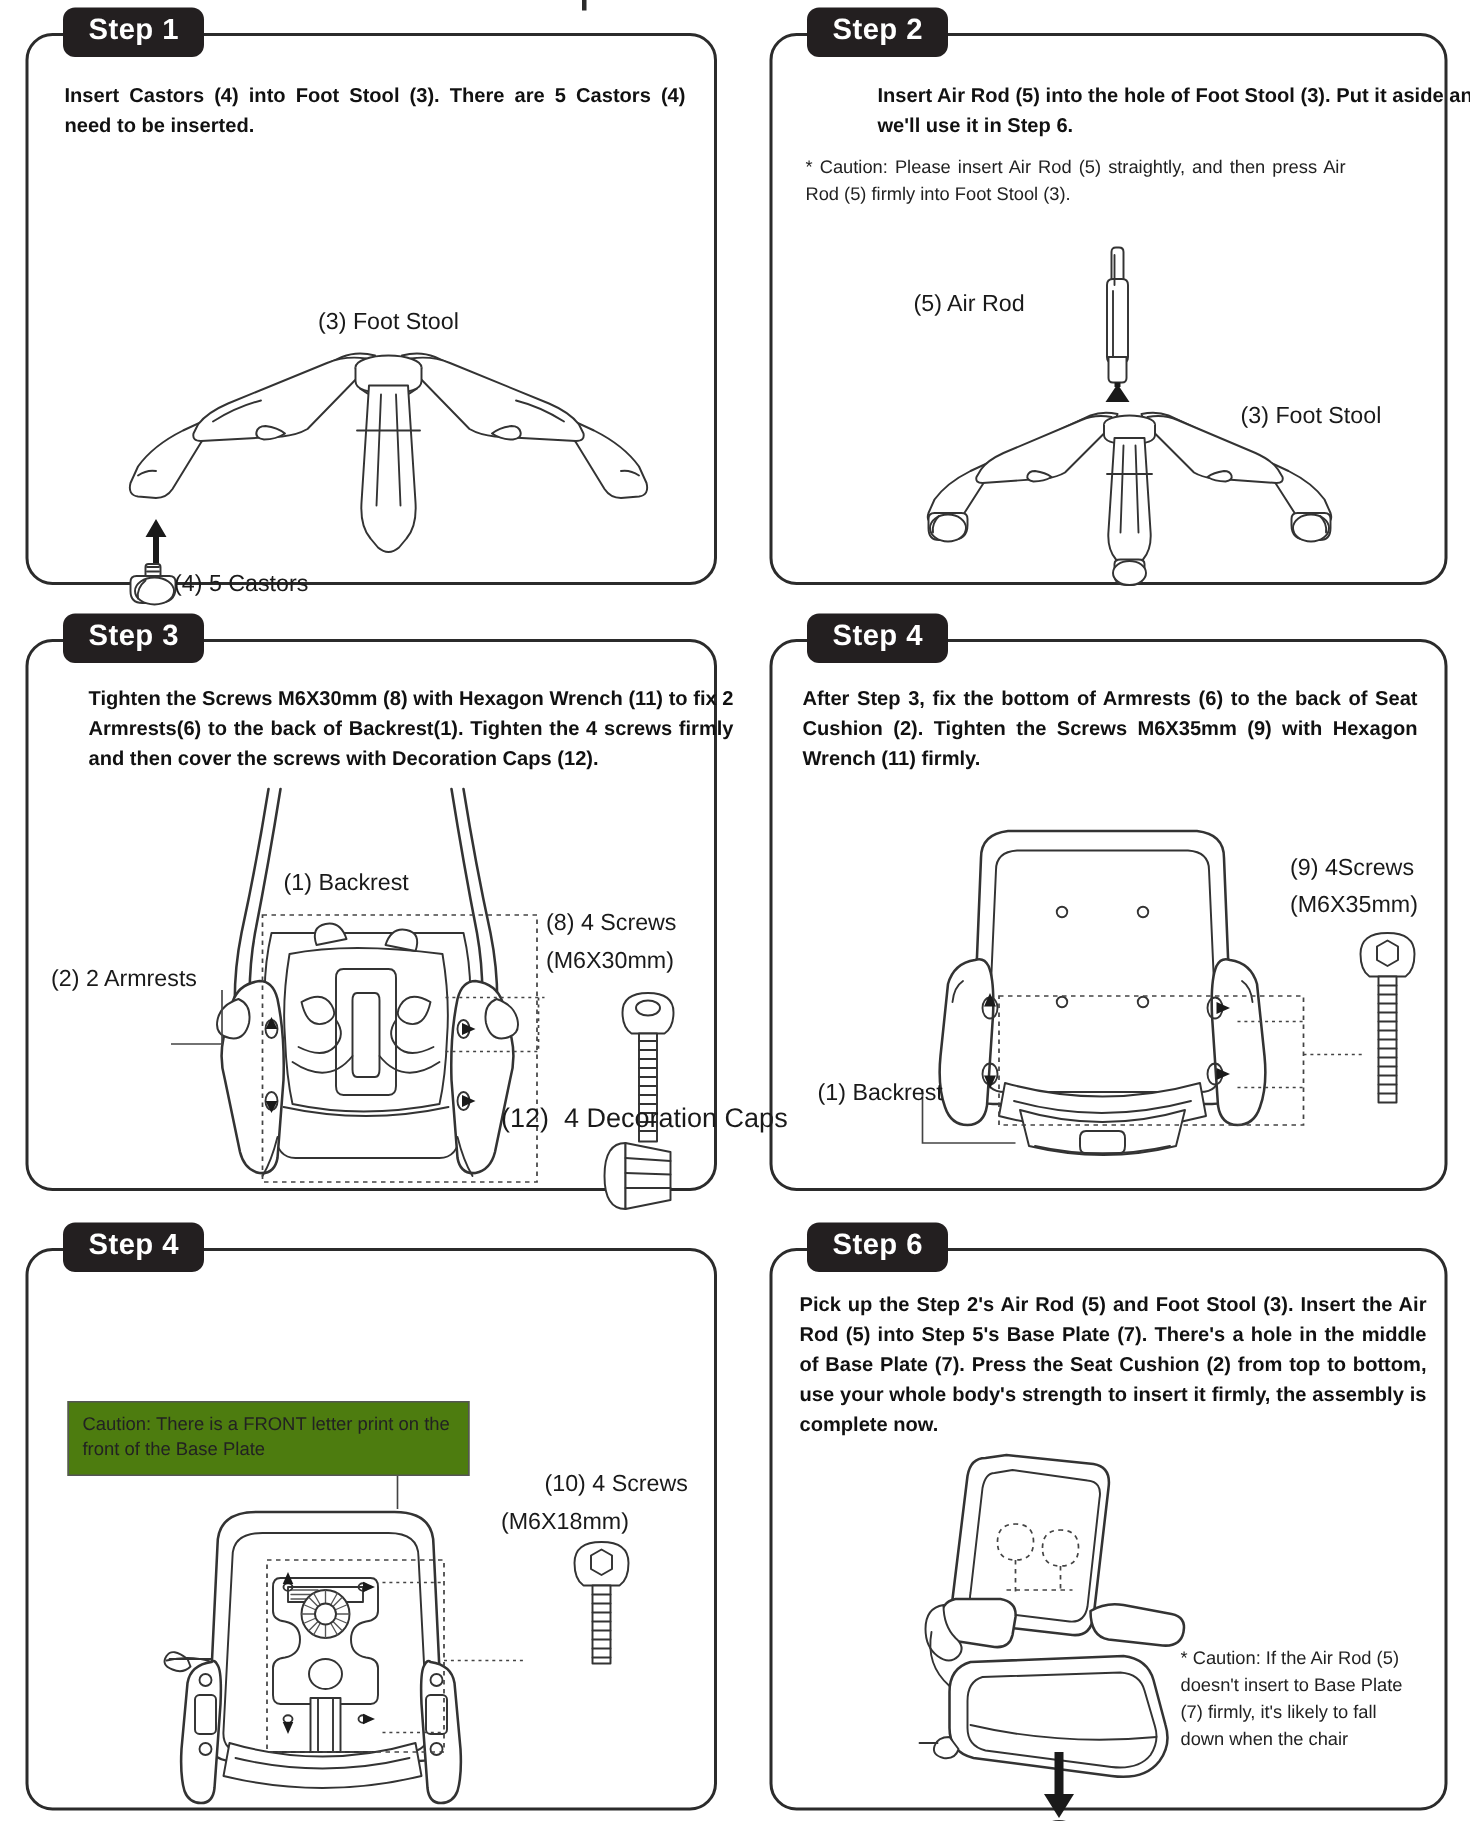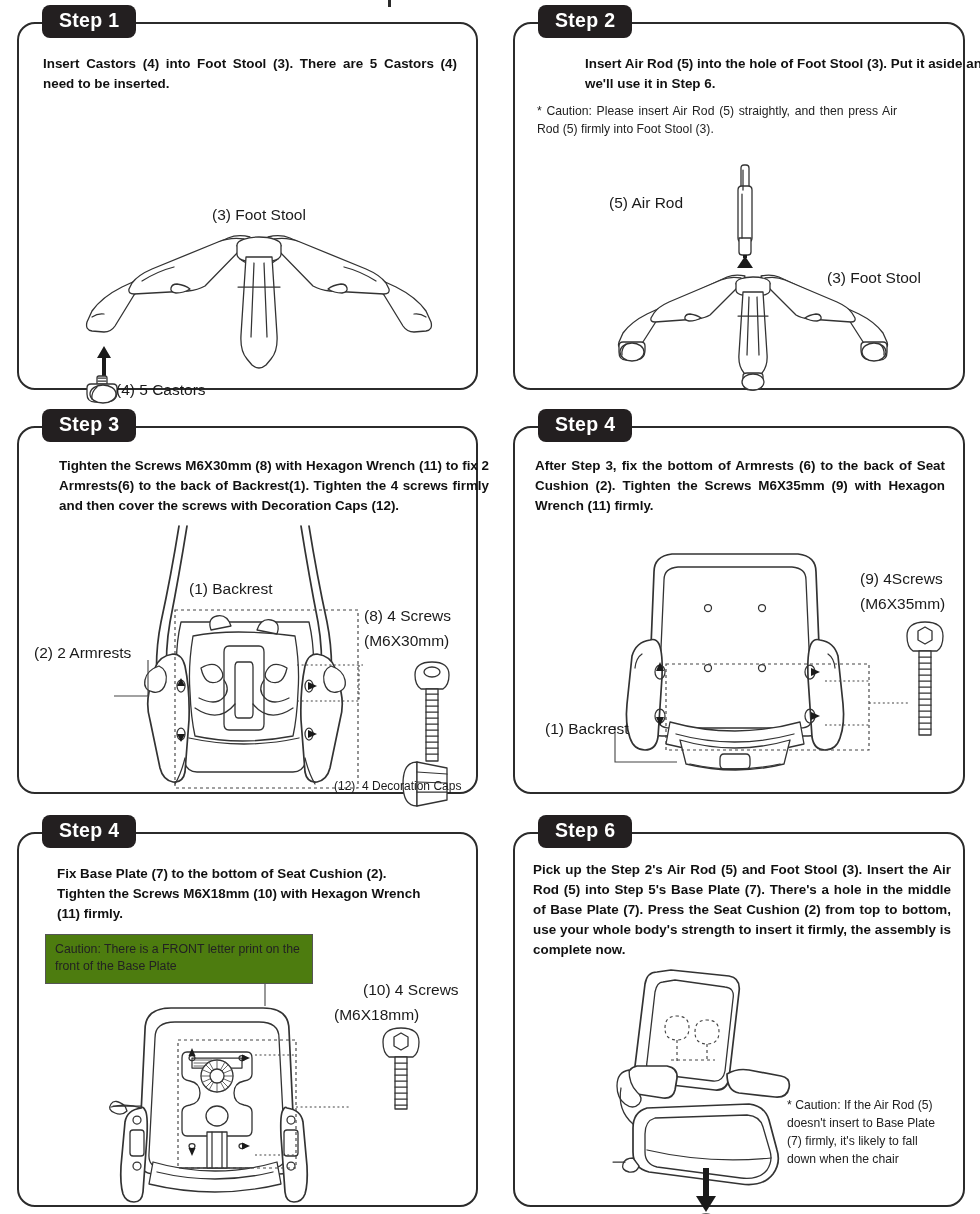--- a/index.html
+++ b/index.html
@@ -65,21 +65,21 @@
     z-index: 4;
   }
   .lbl {
     position: absolute;
     font-size: 15.5px;
     line-height: 1.38;
     color: #1a1a1a;
     white-space: pre;
     z-index: 3;
   }
-  .lbl.sm { font-size: 12px; margin-top: 45px; }
+  .lbl.sm { font-size: 18px; }
   .art { position: absolute; z-index: 2; }
   .clip-top {
     position: absolute;
     left: 388px; top: 0px;
     width: 3px; height: 7px;
     background: #2b2b2b;
     z-index: 1;
   }
   svg { display: block; overflow: visible; }
   .ln   { fill: none; stroke: #333; stroke-width: 1.25; stroke-linejoin: round; stroke-linecap: round; }
@@ -306,21 +306,20 @@
 
       <svg class="art" style="left:100px; top:292px;" width="70" height="46" viewBox="0 0 70 46">
         <path class="lead" d="M0 6 V42 H62"></path>
       </svg>
     </div>
   </div>
 
   <div class="panel" style="left:17px; top:832px; width:461px; height:375px;">
     <div class="panel-badge">Step 4</div>
     <div class="panel-body">
-      <div class="instr" style="left:38px; top:30px; width:370px; text-align:left;">Fix Base Plate (7) to the bottom of Seat Cushion (2). Tighten the Screws M6X18mm (10) with Hexagon Wrench (11) firmly.</div>
 
       <div class="caution-box" style="left:26px; top:100px; width:268px;">Caution: There is a FRONT letter print on the front of the Base Plate</div>
 
       <div class="lbl" style="left:315px; top:145px;margin-left:29px;">(10) 4 Screws</div>
       <div class="lbl" style="left:315px; top:170px;">(M6X18mm)</div>
 
       <svg class="art" style="left:238px; top:148px;" width="16" height="26" viewBox="0 0 16 26">
         <path class="lead" d="M8 0 V24"></path>
       </svg>
 

